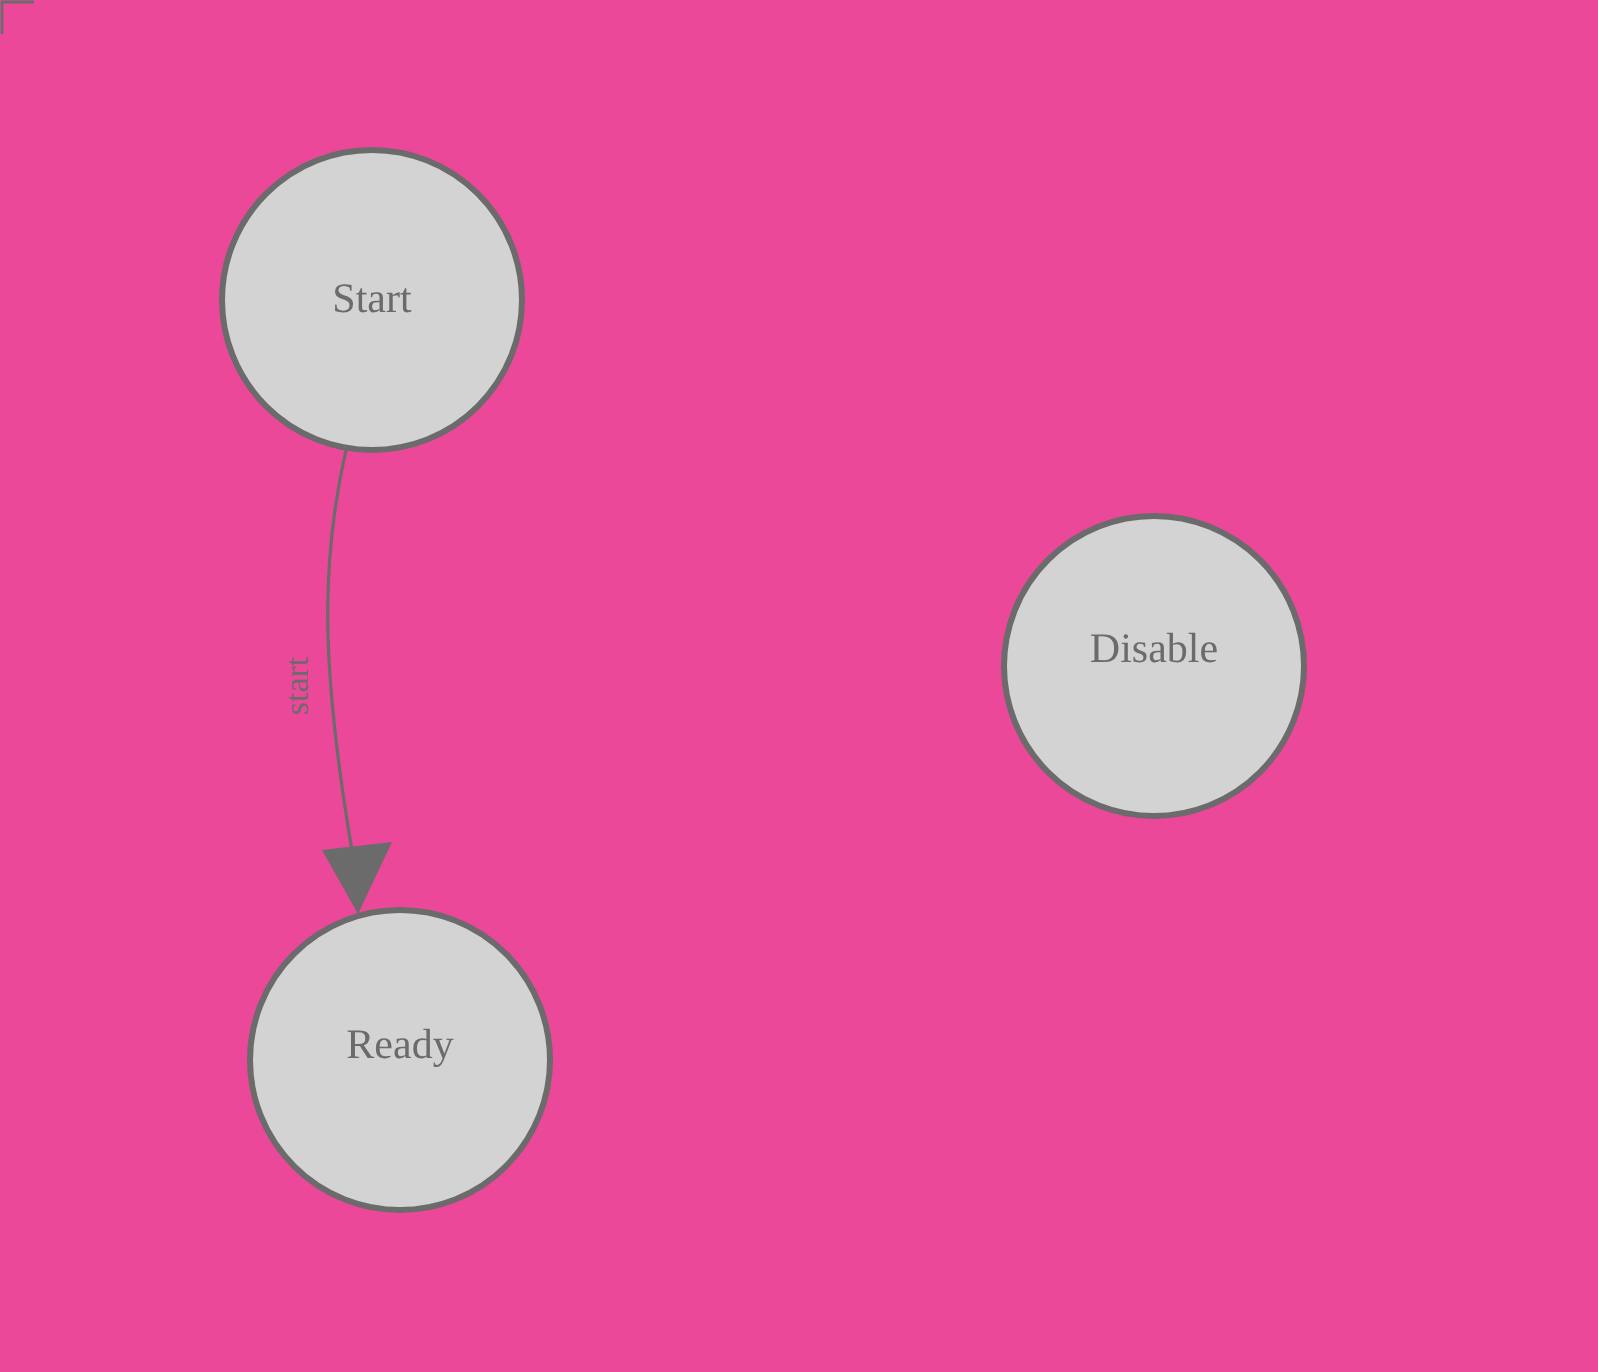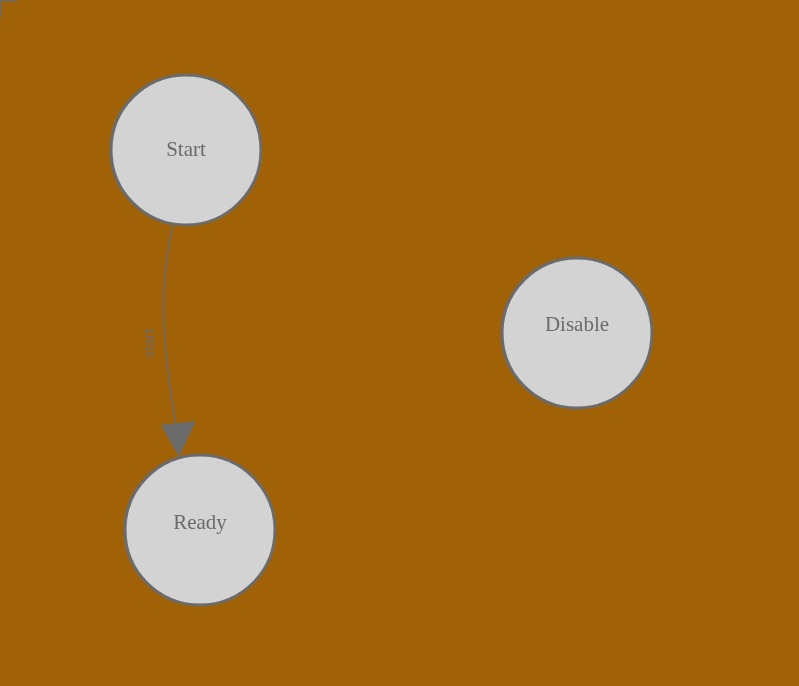--- a/index.html
+++ b/index.html
@@ -11,21 +11,21 @@
   body {
     width: 799px;
     height: 686px;
     overflow: hidden;
     font-family: "Liberation Serif", "DejaVu Serif", serif;
   }
   #diagram-canvas {
     position: relative;
     width: 799px;
     height: 686px;
-    background: #a16207;
+    background: #ec4899;
   }
   #diagram-svg {
     position: absolute;
     top: 0;
     left: 0;
     width: 799px;
     height: 686px;
     display: block;
   }
   .node-circle {

